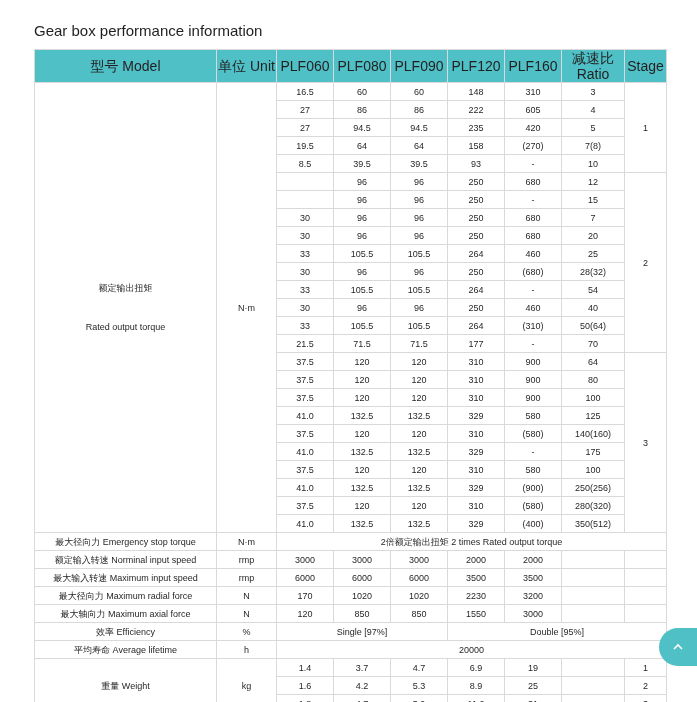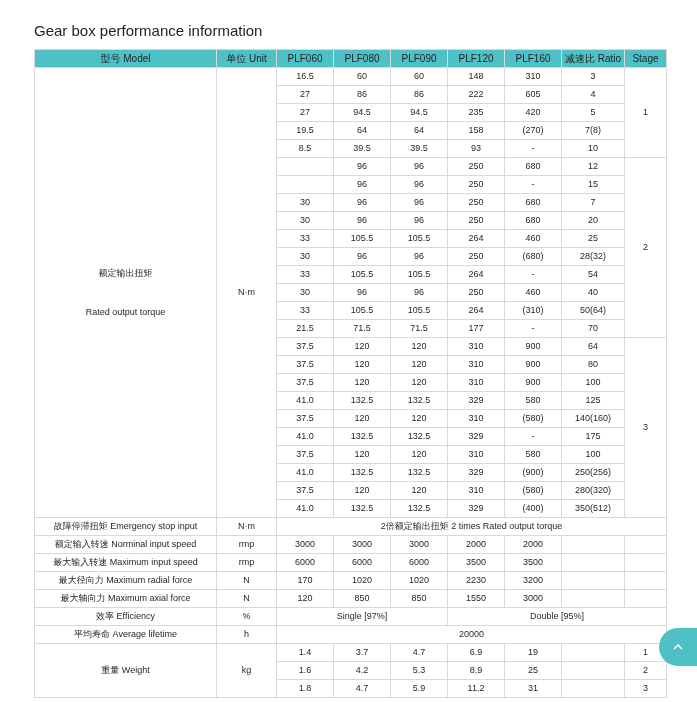--- a/index.html
+++ b/index.html
@@ -44,21 +44,21 @@
     vertical-align: middle;
     padding: 0;
     height: 17px;
     line-height: 1.15;
     color: #231f20;
     font-weight: normal;
   }
   thead th {
     background: #4fc0c6;
     color: #ffffff;
-    font-size: 10px;
+    font-size: 14px;
     height: 22px;
     border: 1px solid #4fc0c6;
     font-weight: normal;
   }
   td.label {
     text-align: left;
     padding-left: 8px;
     font-size: 9px;
   }
   .cell-cn {
@@ -329,21 +329,21 @@
       <tr>
         <td>41.0</td>
         <td>132.5</td>
         <td>132.5</td>
         <td>329</td>
         <td>(400)</td>
         <td>350(512)</td>
       </tr>
 
       <tr>
-        <td class="label">故障停滞扭矩  Emergency stop input</td>
+        <td class="label">最大径向力  Emergency stop torque</td>
         <td>N·m</td>
         <td colspan="7">2倍额定输出扭矩  2 times Rated output torque</td>
       </tr>
 
       <tr>
         <td class="label">额定输入转速  Norminal input speed</td>
         <td>rmp</td>
         <td>3000</td>
         <td>3000</td>
         <td>3000</td>

